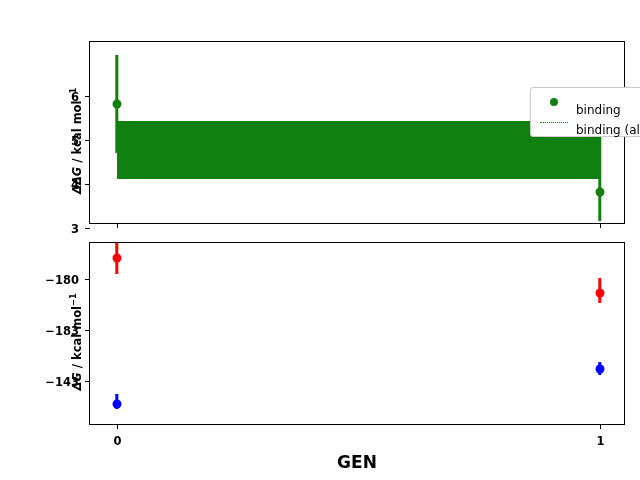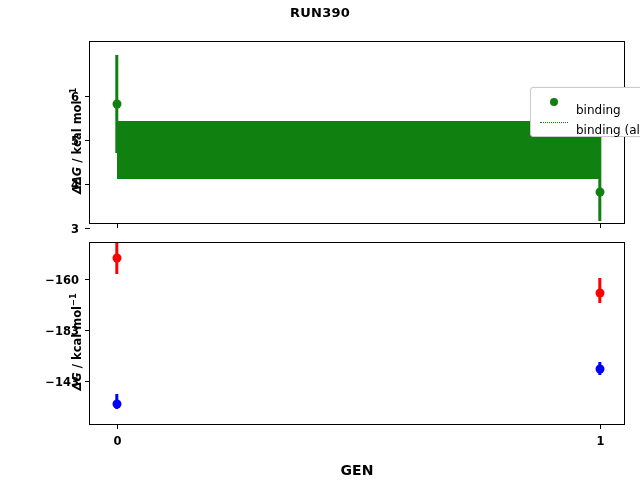--- a/index.html
+++ b/index.html
@@ -59,21 +59,21 @@
     position:absolute;
     font-size:11.5px;font-weight:bold;color:#000;
     transform-origin:center center;
     transform:rotate(-90deg);
     white-space:nowrap;
   }
   #ylabel-top{left:-14px;top:91px;width:160px;margin-left:-80px;text-align:center;}
   #ylabel-bottom{left:-14px;top:91px;width:160px;margin-left:-80px;text-align:center;}
   .xlabel{
     position:absolute;left:89px;top:452px;width:536px;
-    text-align:center;font-size:14px;font-weight:bold;color:#000;margin-top:10px;
+    text-align:center;font-size:17px;font-weight:bold;color:#000;
   }
 
   
   .errbar{
     position:absolute;
     width:3.4px;
     transform:translateX(-50%);
   }
   .marker{
     position:absolute;
@@ -116,21 +116,20 @@
   #legend-top{left:440px;top:45px;}
 
   sup{font-size:0.72em;vertical-align:super;}
   .ital{font-style:italic;}
 </style>
 </head>
 <body>
 
 <div class="figure">
 
-  <div class="fig-title">RUN390</div>
 
   <div class="axes" id="axes-top">
 
     <div class="ylabel" id="ylabel-top">
       <span class="ital">ΔΔG</span> / kcal mol<sup>−1</sup>
     </div>
 
     <div class="ytick" style="top:186.3px">
       <span class="ytick-label">3</span>
     </div>
@@ -174,21 +173,21 @@
     </div>
   </div>
 
   <div class="axes" id="axes-bottom">
 
     <div class="ylabel" id="ylabel-bottom">
       <span class="ital">ΔG</span> / kcal mol<sup>−1</sup>
     </div>
 
     <div class="ytick" style="top:35.8px">
-      <span class="ytick-label">−160</span>
+      <span class="ytick-label">−180</span>
     </div>
     <div class="ytick" style="top:87.0px">
       <span class="ytick-label">−183</span>
     </div>
     <div class="ytick" style="top:138.2px">
       <span class="ytick-label">−143</span>
     </div>
 
     <div class="xtick" style="left:26.5px">
       <span class="xtick-label">0</span>

